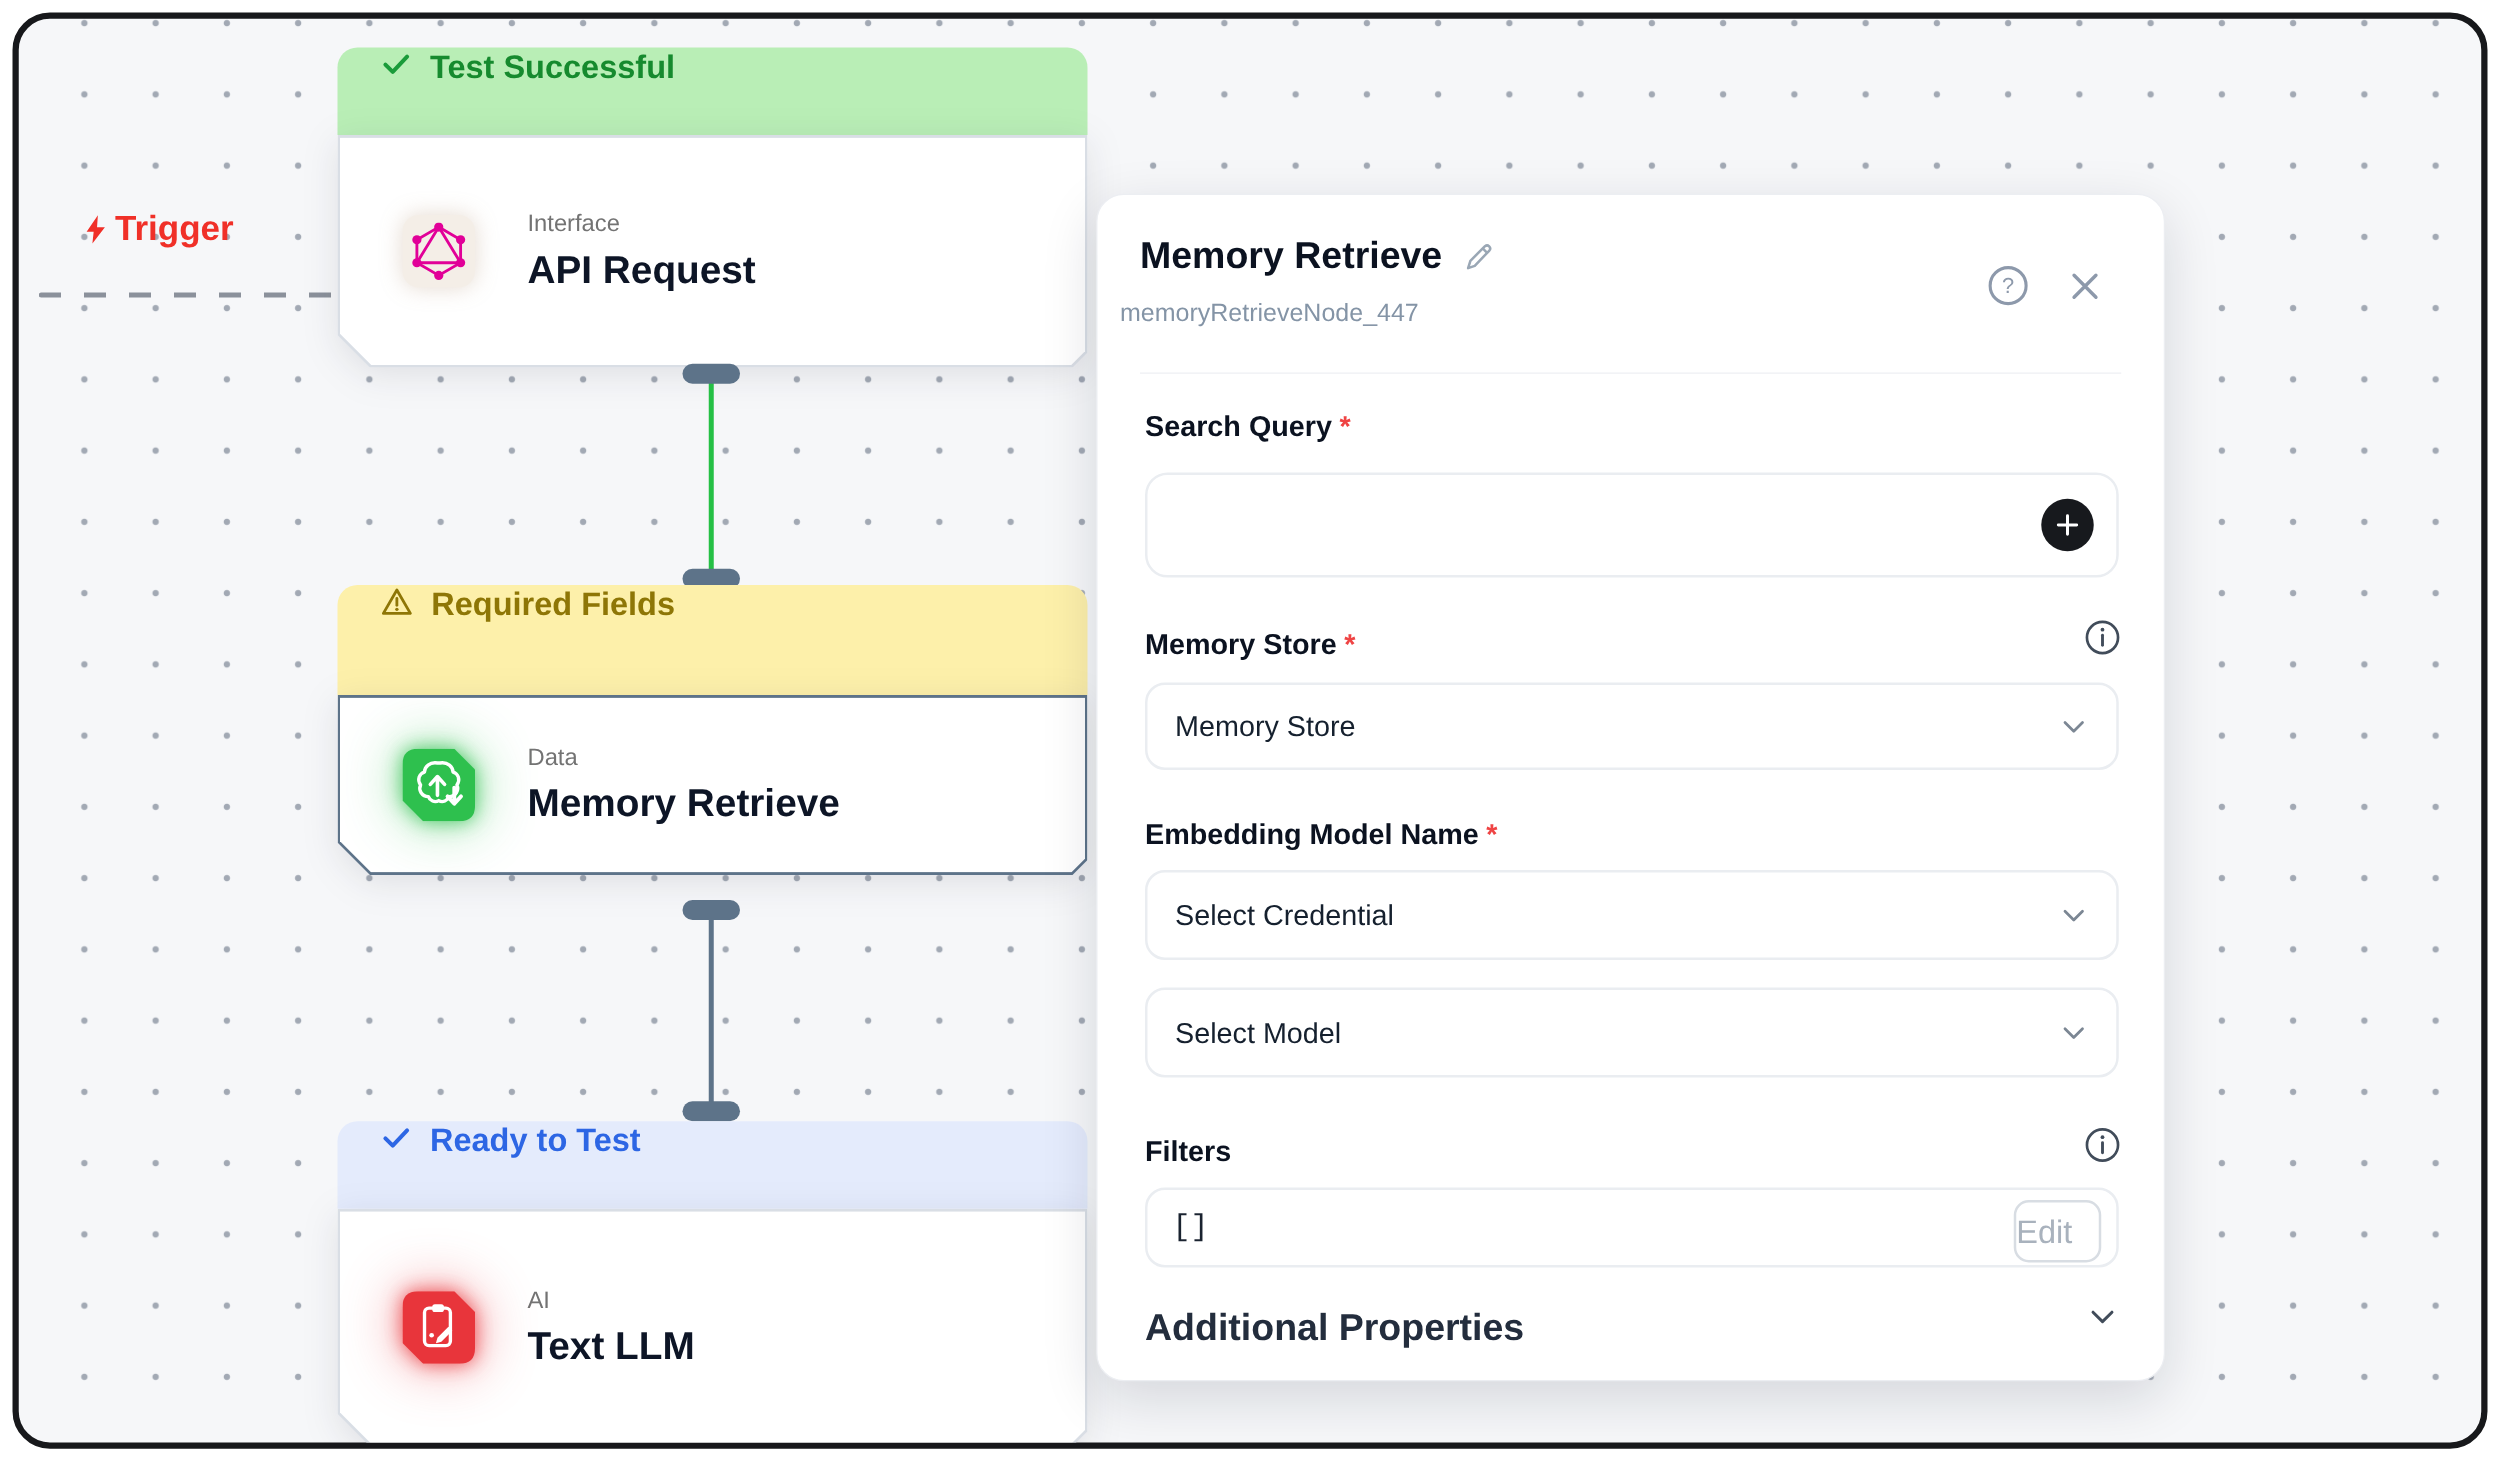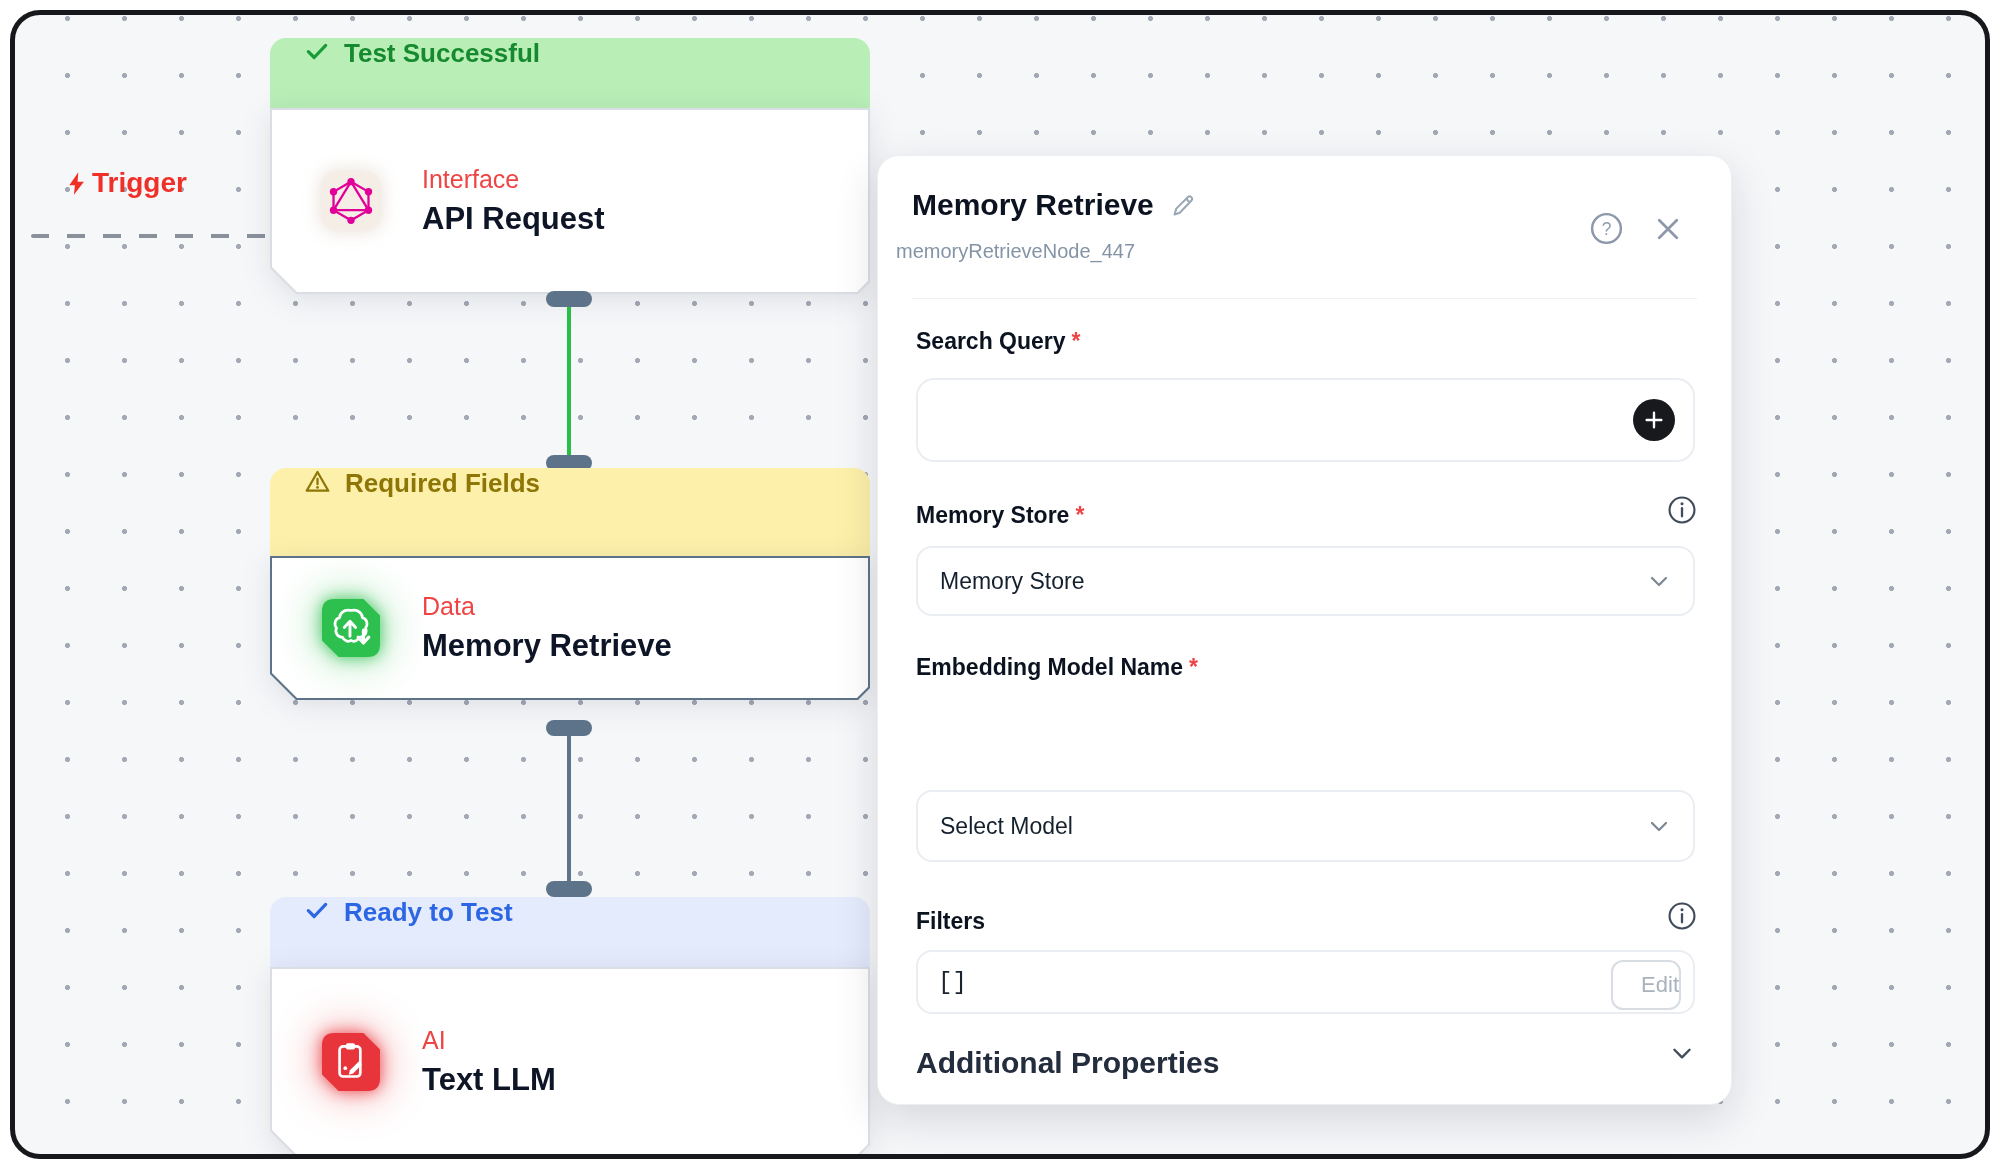--- a/index.html
+++ b/index.html
@@ -15,21 +15,21 @@
   .banner.success{background:#b9eeb6;color:#168a2e;}
   .banner.warning{background:#fdf0aa;color:#8e7606;height:88px;}
   .banner.ready{background:#e4ebfc;color:#2d66e4;}
   .card{position:relative;filter:drop-shadow(0 6px 14px rgba(15,23,42,.10));}
   .card-border{position:absolute;inset:0;clip-path:polygon(0 0,100% 0,100% calc(100% - 12px),calc(100% - 12px) 100%,26px 100%,0 calc(100% - 26px));}
   .card-inner{position:absolute;inset:2px;background:#ffffff;clip-path:polygon(0 0,100% 0,100% calc(100% - 11px),calc(100% - 11px) 100%,25px 100%,0 calc(100% - 25px));
               display:flex;align-items:center;gap:42px;padding-left:50px;box-sizing:border-box;}
   .card.light .card-border{background:#d9dee5;}
   .card.slate .card-border{background:#5d7389;}
   .node-texts{display:flex;flex-direction:column;gap:7px;}
-  .node-category{font-size:25px;color:#ef4444;}
+  .node-category{font-size:19px;color:#737373;}
   .node-title{font-size:31px;font-weight:700;color:#0d1526;}
   .icon-tile{width:58px;height:58px;flex:0 0 58px;}
   .tile-graphql{width:58px;height:58px;background:#f4eee7;border-radius:13px;display:flex;align-items:center;justify-content:center;box-shadow:0 0 18px rgba(180,150,120,.35);}
   .glow-green{filter:drop-shadow(0 0 8px rgba(46,192,78,.85)) drop-shadow(0 0 22px rgba(46,192,78,.45));}
   .glow-red{filter:drop-shadow(0 0 8px rgba(232,53,59,.85)) drop-shadow(0 0 22px rgba(232,53,59,.45));}
   
   .edge{position:absolute;width:4px;}
   .edge.green{background:#25c045;}
   .edge.slate{background:#5d7389;}
   .handle{position:absolute;width:46px;height:16px;background:#5d7389;border-radius:8px;}
@@ -47,21 +47,21 @@
   .panel-close{position:absolute;left:775px;top:58px;}
   .divider{position:absolute;left:34px;right:34px;top:142px;height:1px;background:#eef0f4;}
   .field-label{position:absolute;left:38px;font-size:23px;font-weight:700;color:#0b1220;}
   .req{color:#ef4444;margin-left:6px;font-weight:700;}
   .info-btn{position:absolute;left:788px;}
   .box{position:absolute;left:38px;width:779px;background:#fff;border:2px solid #eaedf1;border-radius:18px;box-sizing:border-box;}
   .select-box{display:flex;align-items:center;justify-content:space-between;padding:0 22px;font-size:23px;color:#15202e;border-radius:16px;}
   .plus-btn{position:absolute;right:18px;top:50%;transform:translateY(-50%);width:42px;height:42px;border-radius:50%;background:#17191d;display:flex;align-items:center;justify-content:center;}
   .filters-value{font-size:24px;color:#1a2330;font-family:"Liberation Mono","DejaVu Sans Mono",monospace;}
   .edit-btn{position:absolute;right:12px;top:8px;width:66px;height:46px;border:2px solid #d8dde3;border-radius:12px;background:#fff;
-            color:#a9b2bd;font-size:22px;display:flex;align-items:center;justify-content:flex-end;}
+            color:#a9b2bd;font-size:26px;display:flex;align-items:center;justify-content:flex-start;}
   .ap-row{position:absolute;left:38px;right:36px;top:884px;display:flex;justify-content:space-between;}
   .ap-label{font-size:30px;line-height:46px;font-weight:700;color:#232d3d;}
   .cursor{cursor:pointer;}
 </style>
 </head>
 <body>
 
 <div class="stage">
   <div class="frame">
 
@@ -229,20 +229,28 @@
         <span style="display:flex;">
           <svg width="24" height="24" viewBox="0 0 24 24">
               <path d="M5 9 l7 7 7-7" fill="none" stroke="#7c8794" stroke-width="2.2" stroke-linecap="round" stroke-linejoin="round"></path>
             </svg>
         </span>
       </div>
 
       <div class="field-label" style="top:498px;">
         <span>Embedding Model Name</span><span class="req">*</span>
       </div>
+      <div class="box select-box cursor" style="top:540px;height:72px;">
+        <span>Select Credential</span>
+        <span style="display:flex;">
+          <svg width="24" height="24" viewBox="0 0 24 24">
+              <path d="M5 9 l7 7 7-7" fill="none" stroke="#7c8794" stroke-width="2.2" stroke-linecap="round" stroke-linejoin="round"></path>
+            </svg>
+        </span>
+      </div>
       <div class="box select-box cursor" style="top:634px;height:72px;">
         <span>Select Model</span>
         <span style="display:flex;">
           <svg width="24" height="24" viewBox="0 0 24 24">
               <path d="M5 9 l7 7 7-7" fill="none" stroke="#7c8794" stroke-width="2.2" stroke-linecap="round" stroke-linejoin="round"></path>
             </svg>
         </span>
       </div>
 
       <div class="field-label" style="top:752px;">

